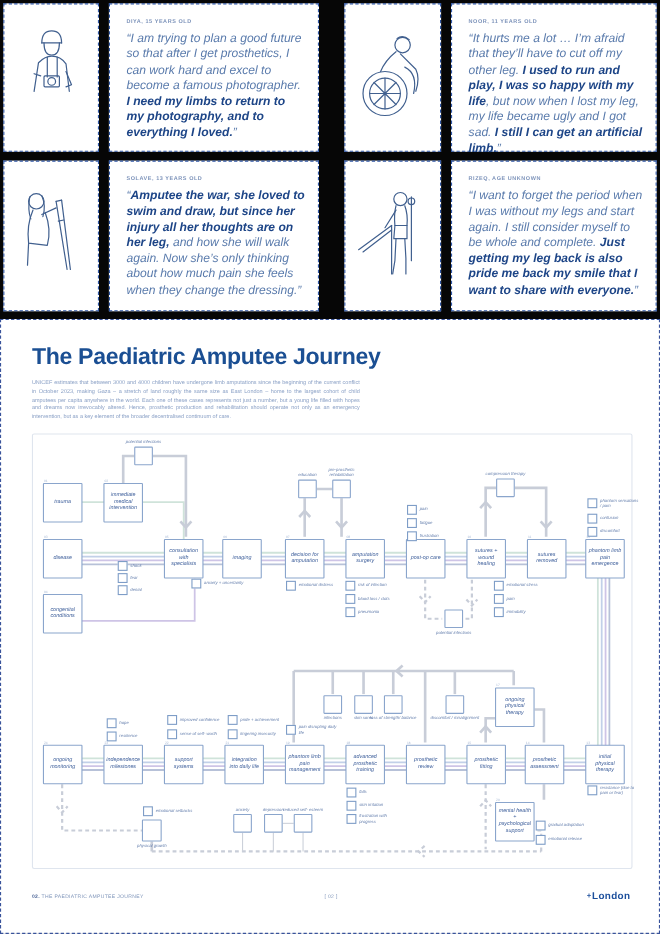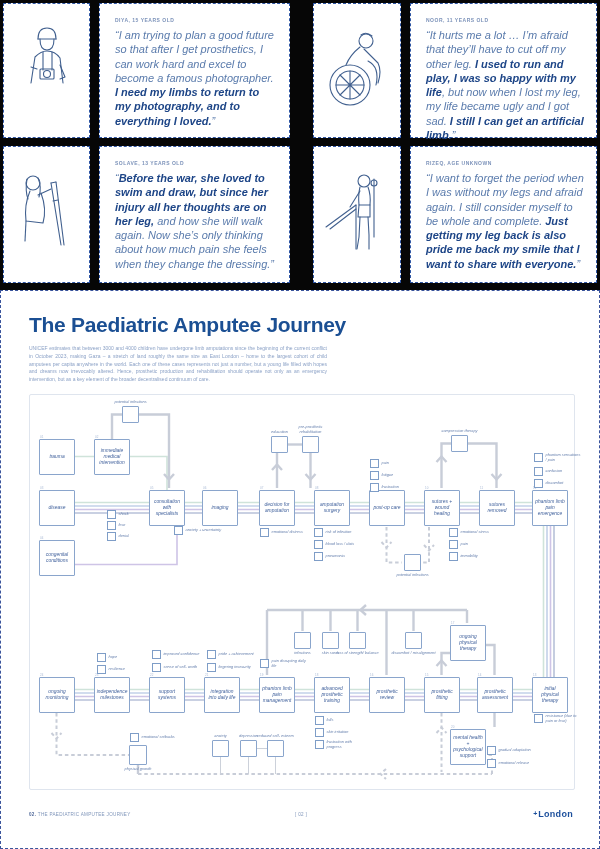--- a/index.html
+++ b/index.html
@@ -101,40 +101,40 @@
           <path d="M14,26 Q8,40 10,56 L27,58 Q31,44 25,28"></path>
           <path d="M10,56 L9,76"></path>
           <path d="M22,30 L35,24"></path>
           <path d="M35,18 L45,80 M40,17 L48,80"></path>
           <path d="M35,18 L40,17"></path>
           <path d="M37,36 L42,35"></path>
         </svg>
       </div>
       <div class="panel tx r1 c0">
         <div class="attr">SOLAVE, 13 YEARS OLD</div>
-        <div class="quote"><span>“</span><b>Before the war, she loved to swim and draw, but since her injury all her thoughts are on her leg,</b><span> and how she will walk again. Now she’s only thinking about how much pain she feels when they change the dressing.”</span></div>
+        <div class="quote"><span>“</span><b>Amputee the war, she loved to swim and draw, but since her injury all her thoughts are on her leg,</b><span> and how she will walk again. Now she’s only thinking about how much pain she feels when they change the dressing.”</span></div>
       </div>
       <div class="panel il r1 c1">
         <svg width="70" height="100" viewBox="0 0 70 100">
           <path d="M4,62 L34,40"></path>
           <path d="M8,64 L34,44"></path>
           <path d="M34,40 L34,84"></path>
           <circle cx="42" cy="16" r="6"></circle>
           <path d="M38,22 Q36,30 37,40 L48,40 Q49,30 46,22"></path>
           <path d="M38,26 L28,42"></path>
           <path d="M37,40 L36,52 L48,52 L48,40"></path>
           <path d="M38,52 L37,72 L35,84"></path>
           <path d="M46,52 L47,70 L47,84"></path>
           <path d="M52,14 L52,72"></path>
           <circle cx="52" cy="18" r="3"></circle>
         </svg>
       </div>
       <div class="panel tx r1 c1">
         <div class="attr">RIZEQ, AGE UNKNOWN</div>
-        <div class="quote"><span>“I want to forget the period when I was without my legs and afraid again. I still consider myself to be whole and complete. </span><b>Just getting my leg back is also pride me back my smile that I want to share with everyone.</b><span>”</span></div>
+        <div class="quote"><span>“I want to forget the period when I was without my legs and start again. I still consider myself to be whole and complete. </span><b>Just getting my leg back is also pride me back my smile that I want to share with everyone.</b><span>”</span></div>
       </div>
     </div>
 
   <div class="page">
     <h1 class="title">The Paediatric Amputee Journey</h1>
     <p class="intro">UNICEF estimates that between 3000 and 4000 children have undergone limb amputations since the beginning of the current conflict in October 2023, making Gaza – a stretch of land roughly the same size as East London – home to the largest cohort of child amputees per capita anywhere in the world. Each one of these cases represents not just a number, but a young life filled with hopes and dreams now irrevocably altered. Hence, prosthetic production and rehabilitation should operate not only as an emergency intervention, but as a key element of the broader decentralised continuum of care.</p>
 
     <div class="chart" id="chart">
       <svg class="edges" width="544" height="394" viewBox="0 0 544 394">
 

